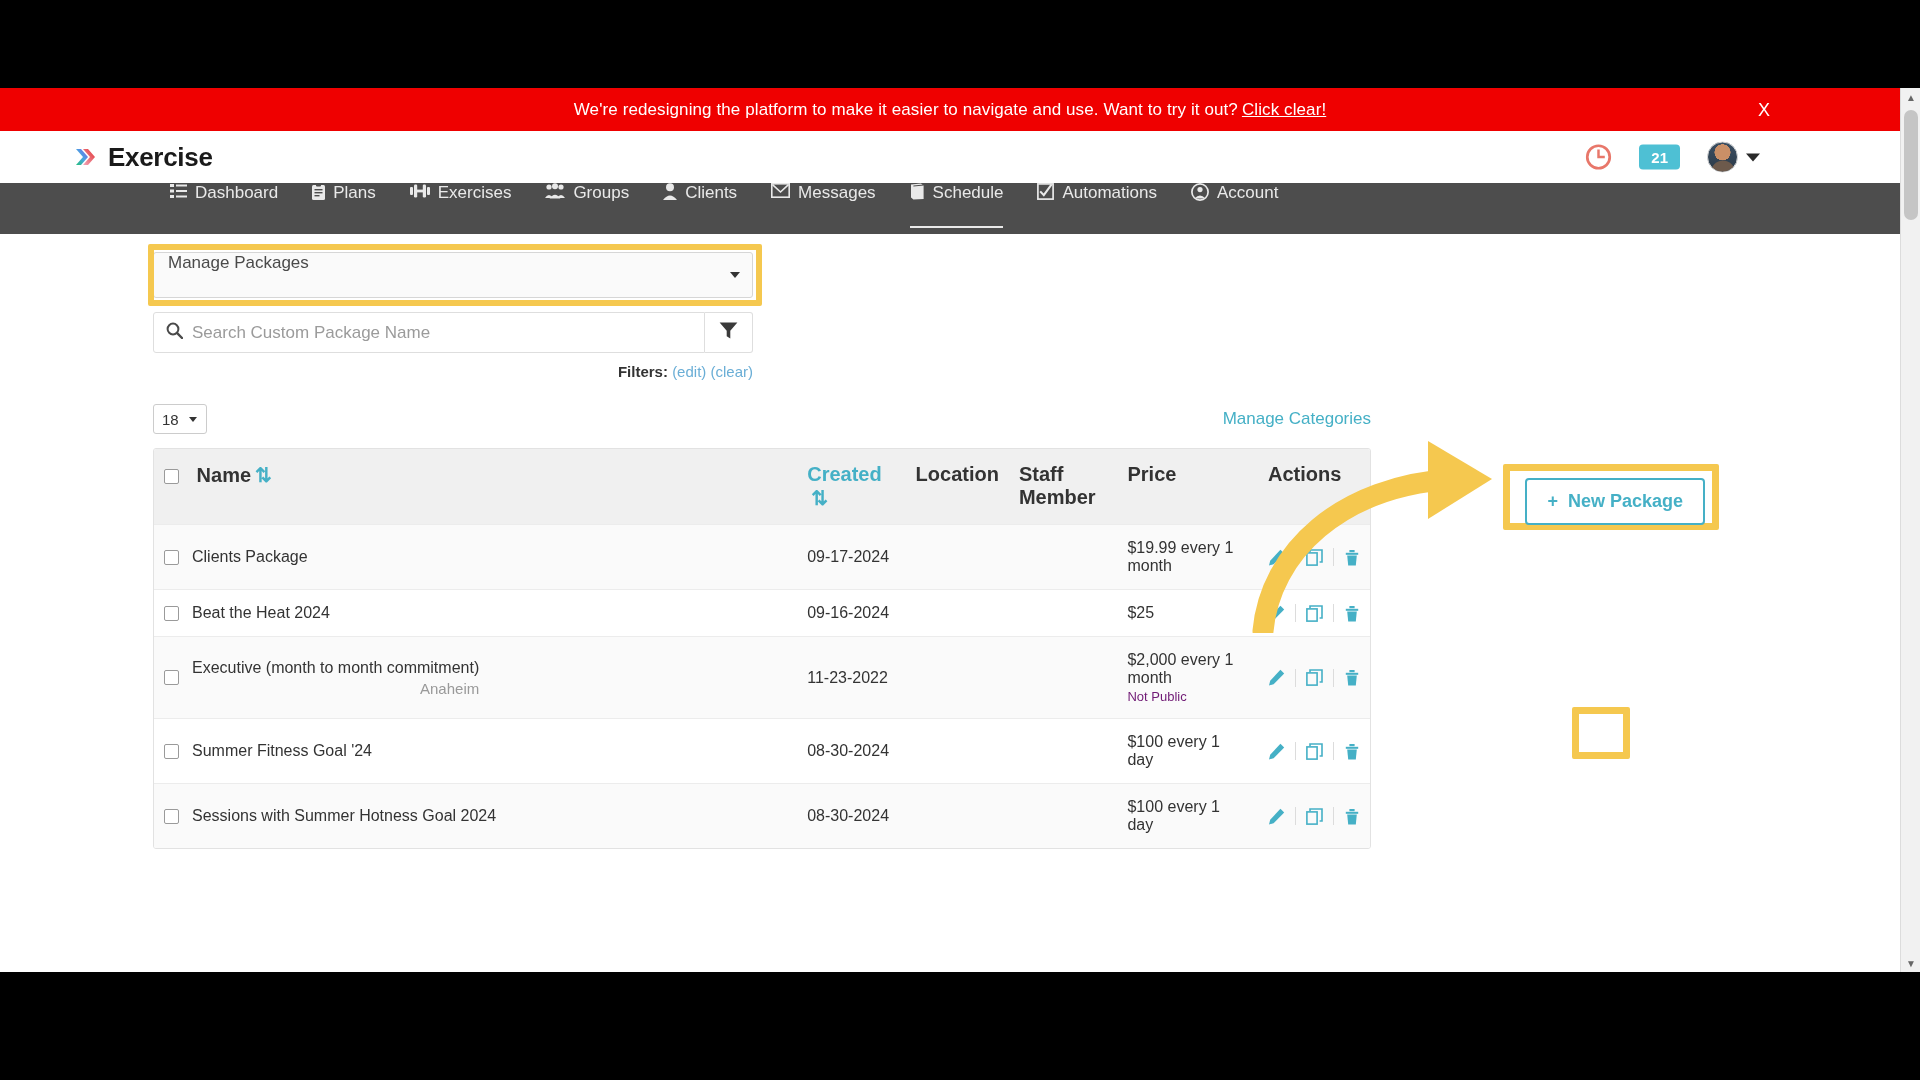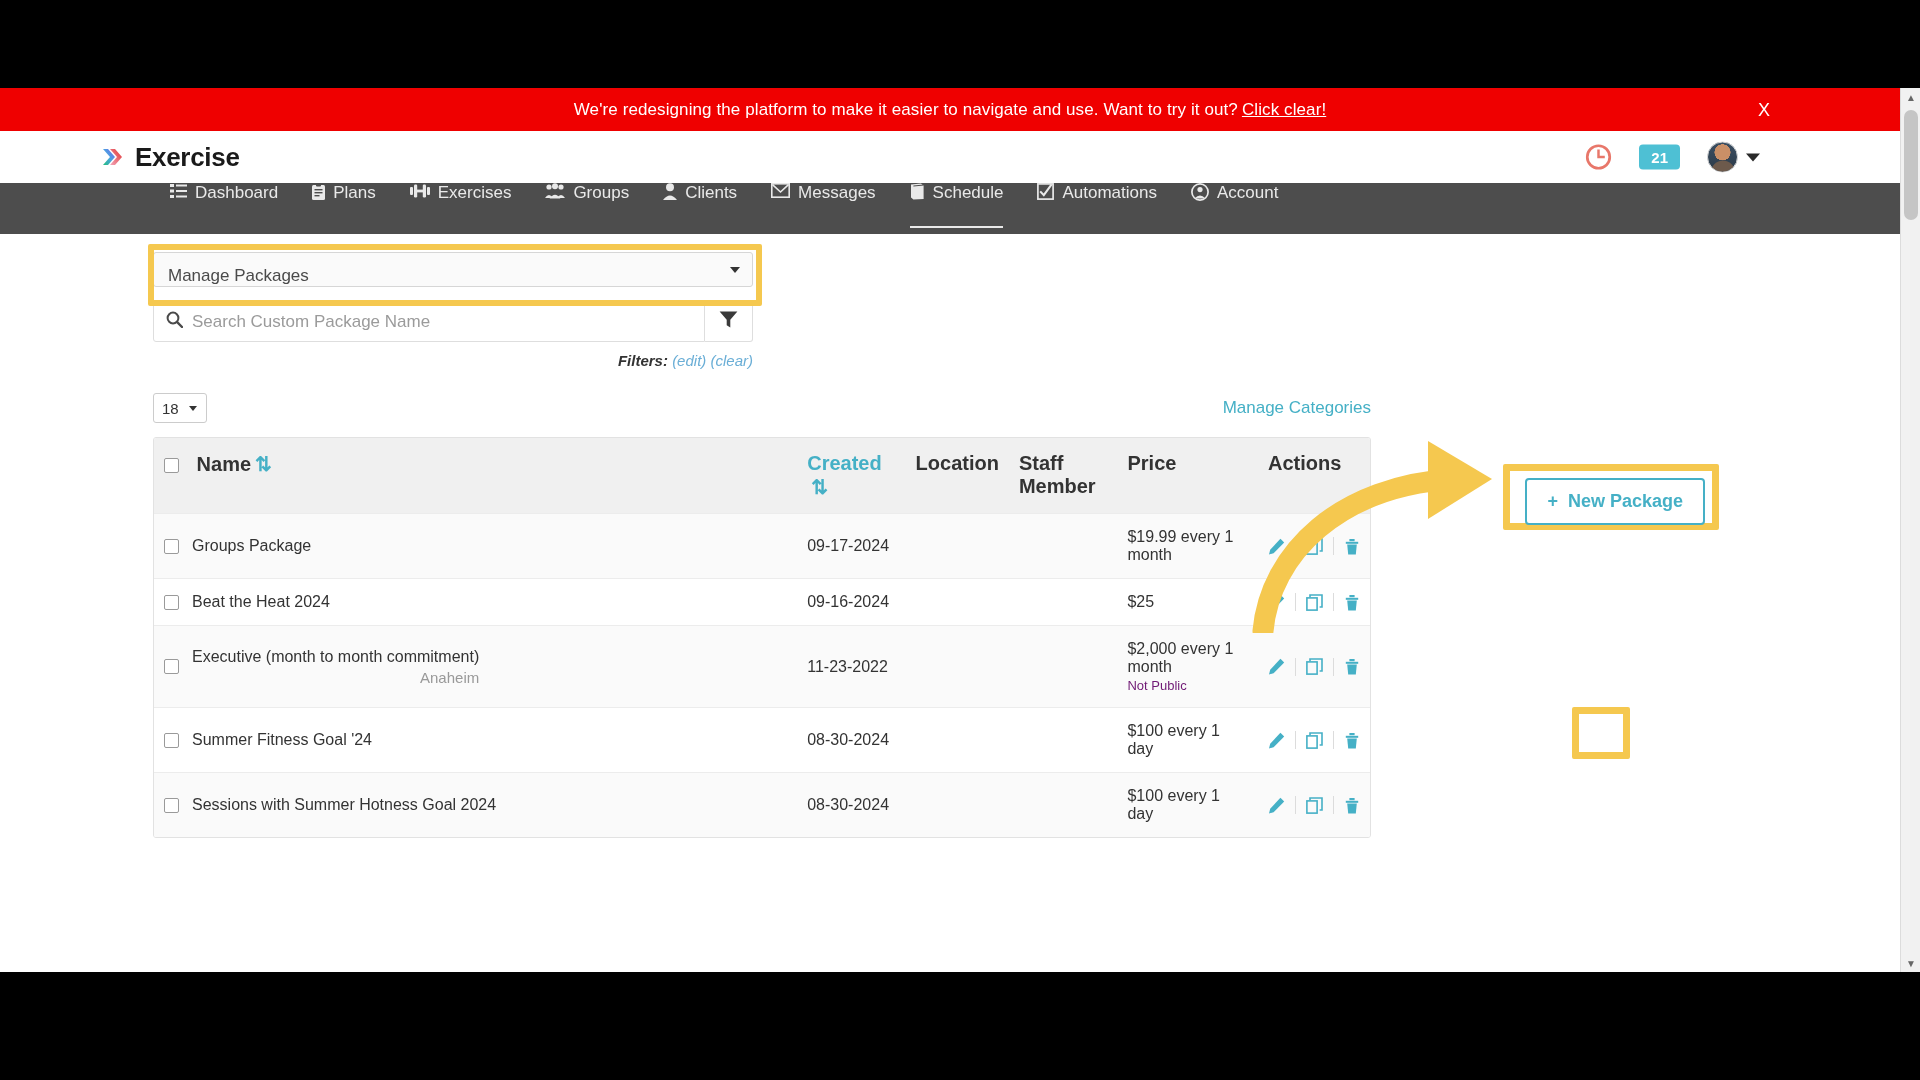--- a/index.html
+++ b/index.html
@@ -27,21 +27,21 @@
   }
   .banner-link { color: #fff; text-decoration: underline; margin-left: 4px; cursor: pointer; }
   .banner-close {
     position: absolute; right: 130px; top: 50%; transform: translateY(-50%);
     color: #fff; font-size: 18px; cursor: pointer; font-weight: 400;
   }
 
   
   .brandbar {
     height: 52px; background: #fff; display: flex; align-items: center;
-    padding: 0 0 0 100px; position: relative;
+    padding: 0 0 0 73px; position: relative;
   }
   .logo-wrap { display: flex; align-items: center; gap: 9px; }
   .logo-mark { width: 26px; height: 26px; position: relative; }
   .brand-name { font-size: 26px; font-weight: 700; color: #1a1a1a; letter-spacing: -.3px; }
 
   .header-right {
     position: absolute; right: 140px; top: 50%; transform: translateY(-50%);
     display: flex; align-items: center; gap: 27px;
   }
   .clock-icon { width: 27px; height: 27px; cursor: pointer; }
@@ -81,22 +81,22 @@
     content:""; position: absolute; left: 17px; right: 17px; bottom: 6px;
     height: 2px; background: #e9e9e9;
   }
   .nav-ico { display: inline-flex; align-items: center; }
 
   
   .content { position: relative; padding: 0 0 0 153px; background: #fff; height: 100%; }
 
   .select-row { position: relative; margin-top: 18px; }
   .pkg-select {
-    width: 600px; height: 35px; background: #fafafa; border: 1px solid #d6d6d6;
-    border-radius: 3px; display: flex; align-items: flex-end; padding: 0 14px;
+    width: 600px; height: 46px; background: #fafafa; border: 1px solid #d6d6d6;
+    border-radius: 3px; display: flex; align-items: flex-start; padding: 0 14px;
     font-size: 17px; color: #4a4a4a; cursor: pointer; position: relative;
   }
   .pkg-select .sel-caret {
     position: absolute; right: 12px; top: 50%; transform: translateY(-50%);
     width: 0; height: 0; border-left: 5px solid transparent; border-right: 5px solid transparent;
     border-top: 6px solid #333;
   }
   .hl-select {
     position: absolute; left: -5px; top: -8px; width: 614px; height: 62px;
     border: 6px solid #f5c84f; border-radius: 2px; pointer-events: none;
@@ -112,21 +112,21 @@
     font-family: "Liberation Sans", sans-serif; background: transparent;
   }
   .search-input::placeholder { color: #9b9b9b; }
   .filter-btn {
     width: 48px; height: 41px; border: 1px solid #dedede; border-left: none;
     border-radius: 0 3px 3px 0; background: #fff; display:flex;
     align-items: center; justify-content: center; cursor: pointer;
   }
 
   .filters-line {
-    width: 600px; text-align: right; margin-top: 10px; font-size: 15px; color: #333; font-style: italic;
+    width: 600px; text-align: right; margin-top: 10px; font-size: 15px; color: #333;
   }
   .filters-label { font-weight: 700; }
   .filters-link { color: #6aaed6; cursor: pointer; }
 
   .tools-row {
     margin-top: 24px; width: 1218px; display: flex; align-items: center;
     justify-content: space-between;
   }
   .page-size {
     height: 30px; min-width: 54px; border: 1px solid #ccc; border-radius: 3px;
@@ -435,21 +435,21 @@
               <th>Actions</th>
             </tr>
           </thead>
           <tbody>
 
             <tr>
               <td>
                 <div class="name-cell">
                   <span class="cb"></span>
                   <span>
-                    <span>Groups Package</span>
+                    <span>Clients Package</span>
                   </span>
                 </div>
               </td>
               <td>09-17-2024</td>
               <td></td>
               <td></td>
               <td>
                 <div>$19.99 every 1 month</div>
               </td>
               <td>

